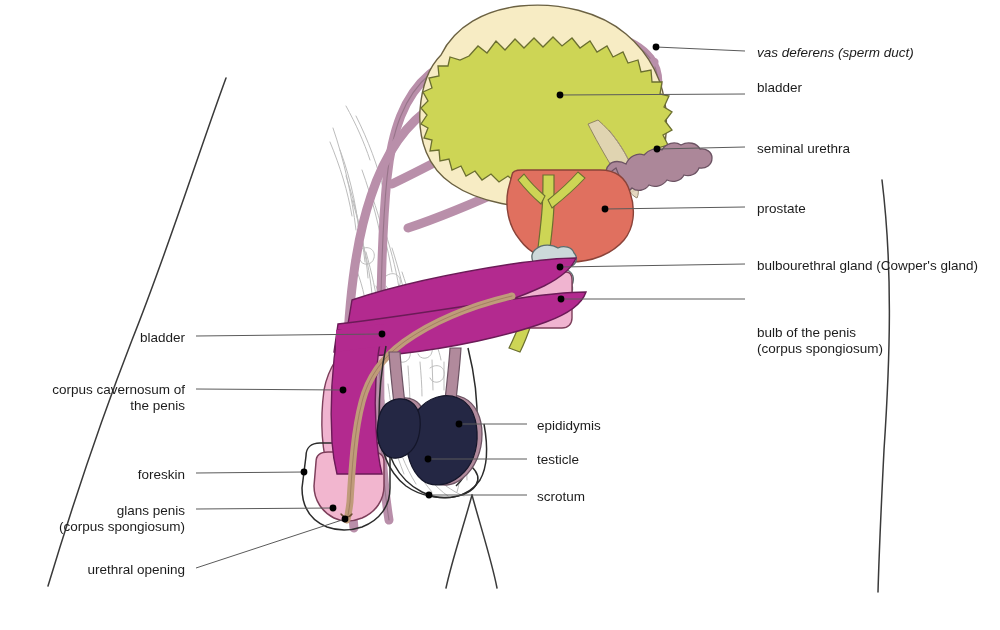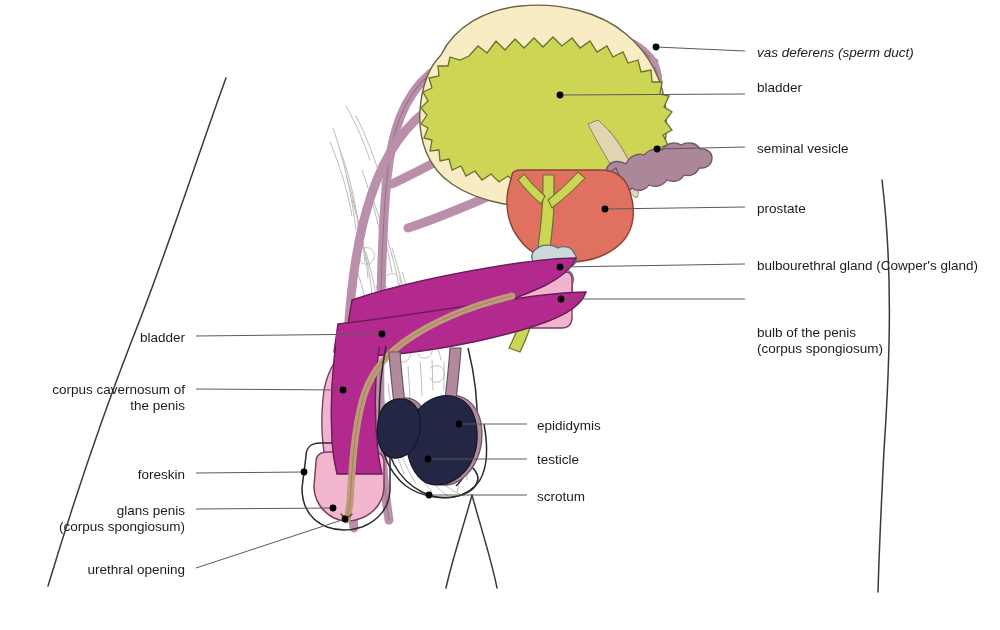--- a/index.html
+++ b/index.html
@@ -262,21 +262,21 @@
         <circle cx="333" cy="508" r="3.4" fill="#000000"></circle>
         <line x1="345" y1="519" x2="196" y2="568" stroke="#5a5a5a" stroke-width="1"></line>
         <circle cx="345" cy="519" r="3.4" fill="#000000"></circle>
       </g>
 
   </svg>
 
   <div id="labels">
       <div class="lbl r" style="left: 757px; top: 45px; font-style: italic;">vas deferens (sperm duct)</div>
       <div class="lbl r" style="left: 757px; top: 80px;">bladder</div>
-      <div class="lbl r" style="left: 757px; top: 141px;">seminal vesicle</div>
+      <div class="lbl r" style="left: 757px; top: 141px;">seminal urethra</div>
       <div class="lbl r" style="left: 757px; top: 201px;">prostate</div>
       <div class="lbl r" style="left: 757px; top: 258px;">bulbourethral gland (Cowper's gland)</div>
       <div class="lbl r" style="left: 757px; top: 293px; margin-top: 32px;">bulb of the penis
 (corpus spongiosum)</div>
       <div class="lbl r" style="left: 537px; top: 418px; text-align: center;">epididymis</div>
       <div class="lbl r" style="left: 537px; top: 452px;">testicle</div>
       <div class="lbl r" style="left: 537px; top: 489px;">scrotum</div>
       <div class="lbl l" style="left: 125px; top: 330px; width: 60px;">bladder</div>
       <div class="lbl l" style="left: 40px; top: 382px; width: 145px;">corpus cavernosum of
 the penis</div>

